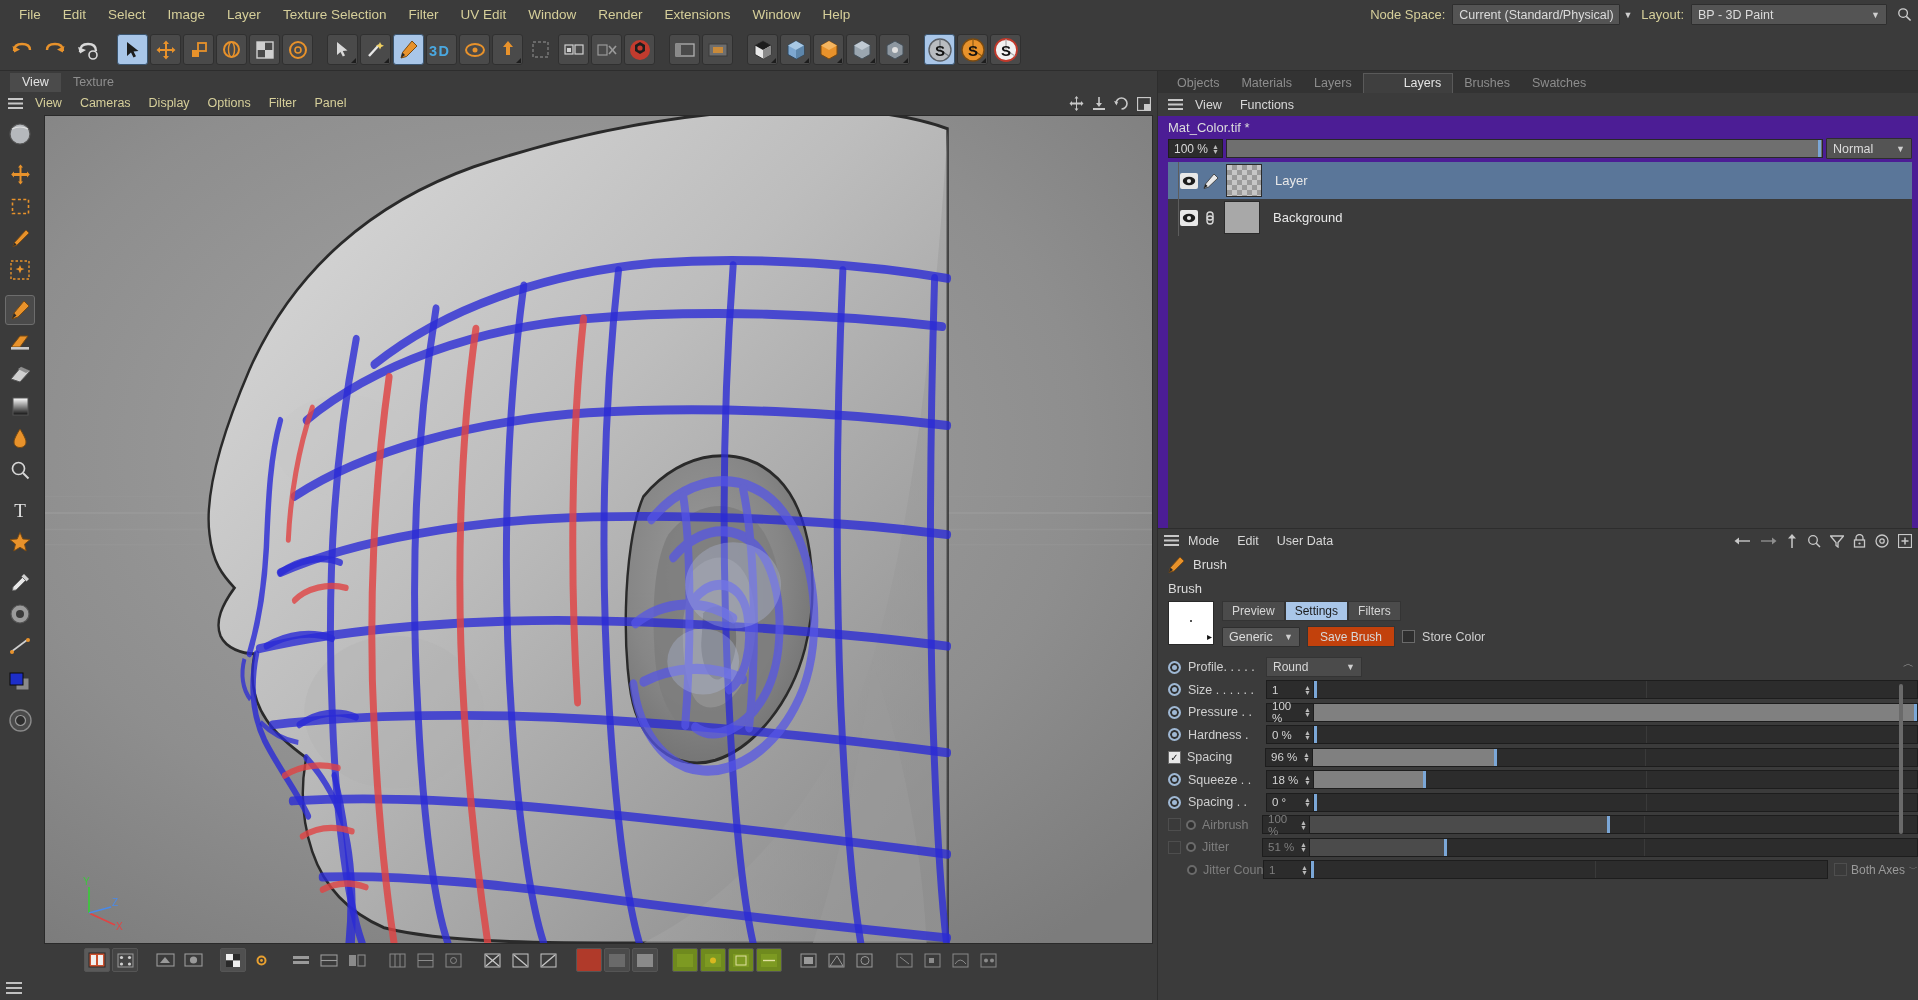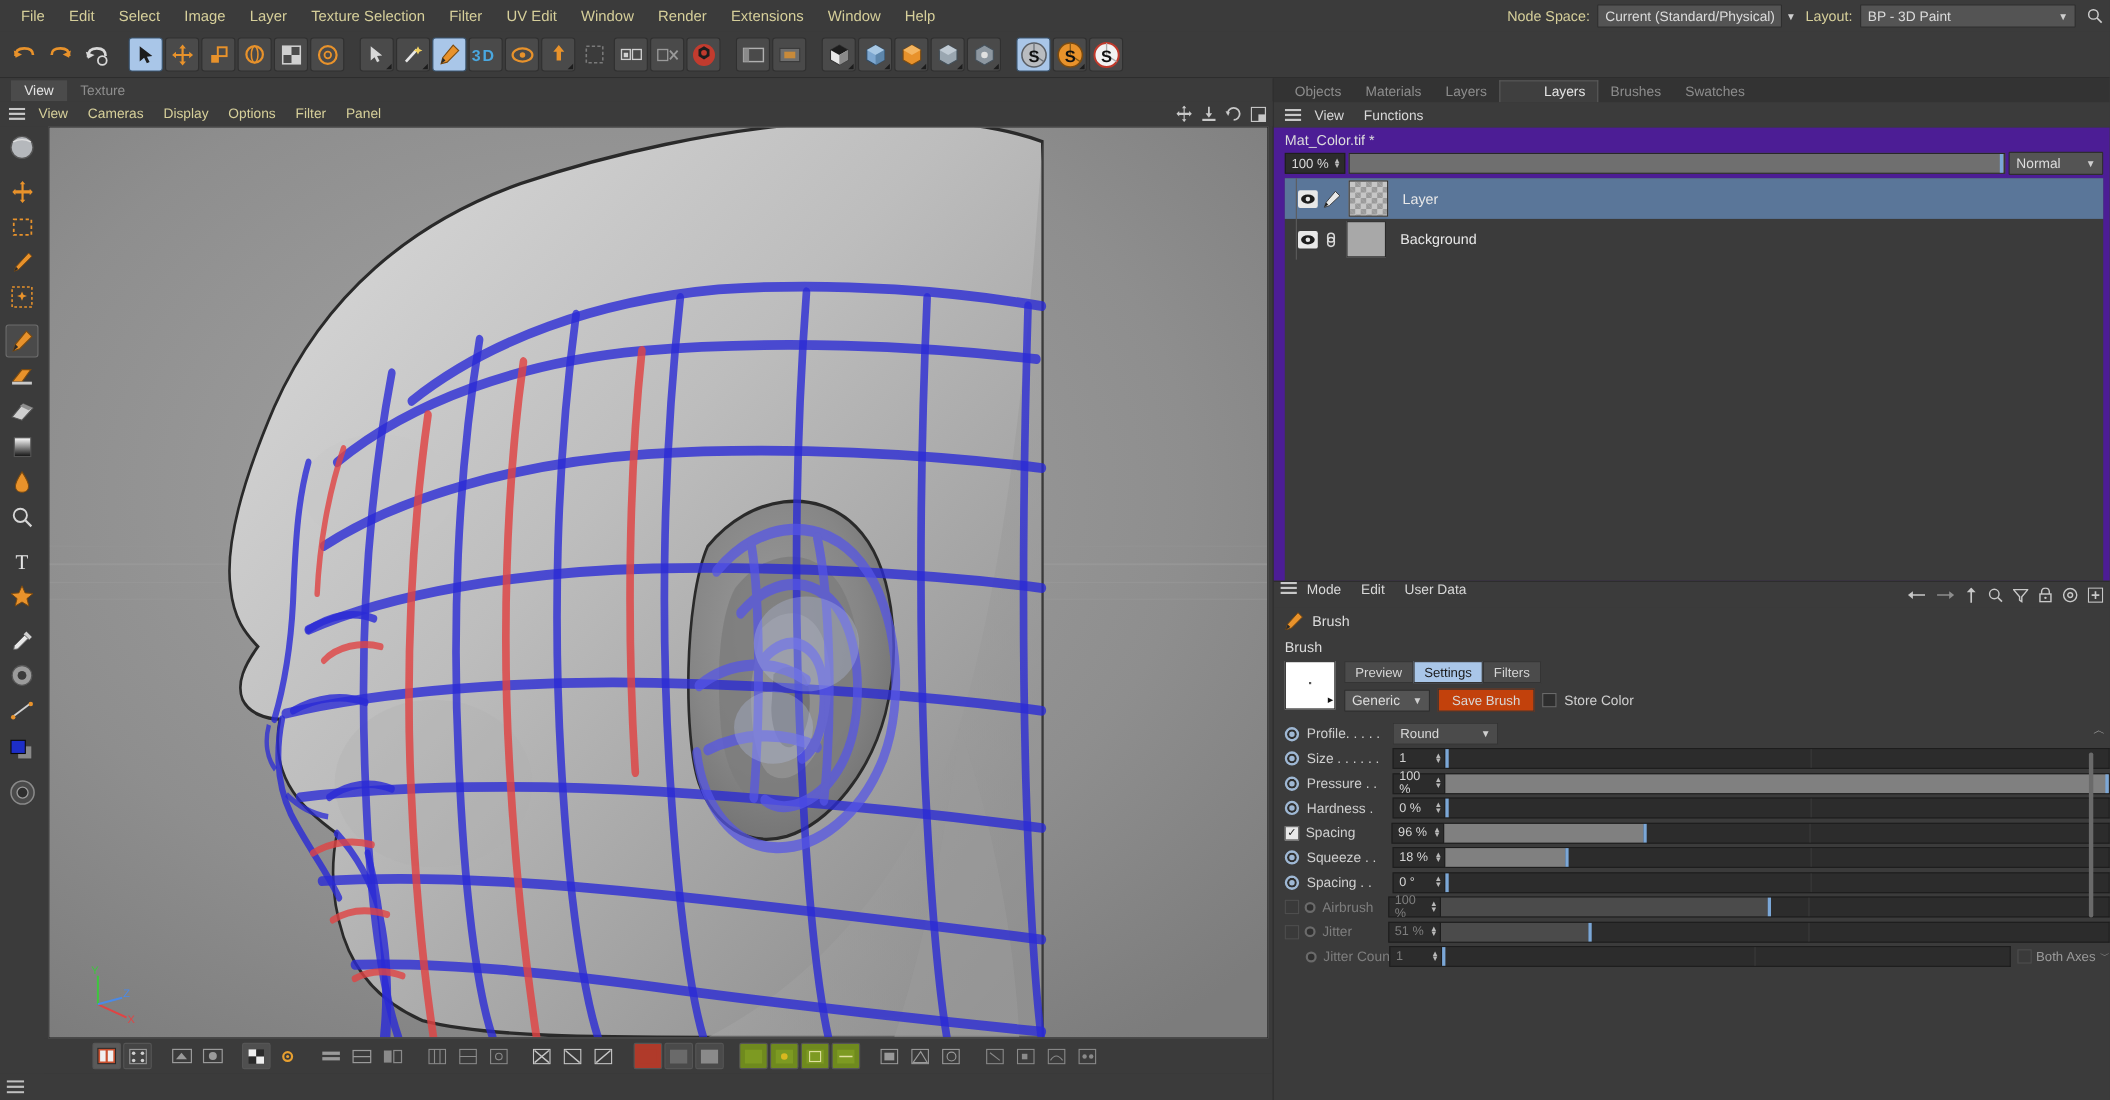--- a/index.html
+++ b/index.html
@@ -109,21 +109,21 @@
   .lthumb.checker{
     background-image:
       linear-gradient(45deg,#9a9a9a 25%,transparent 25%,transparent 75%,#9a9a9a 75%),
       linear-gradient(45deg,#9a9a9a 25%,transparent 25%,transparent 75%,#9a9a9a 75%);
     background-size:10px 10px; background-position:0 0,5px 5px; background-color:#c6c6c6;
   }
   .lthumb.flat{ background:#a8a8a8; }
   .lname{ margin-left:10px; font-size:13px; color:#e8e8e8;}
 
   
-  .attrmenu{ height:24px; display:flex; align-items:flex-start; background:#3b3b3b; padding-left:6px; position:relative; flex:0 0 24px; border-top:1px solid #2d2d2d;}
+  .attrmenu{ height:24px; display:flex; align-items:center; background:#3b3b3b; padding-left:6px; position:relative; flex:0 0 24px; border-top:1px solid #2d2d2d;}
   .attrmenu .mm{ color:#d8d8d8; padding:0 9px; font-size:12.5px;}
   .attricons{ position:absolute; right:6px; top:0; height:24px; display:flex; align-items:center; gap:9px;}
   .attrbody{ flex:1; background:#3b3b3b; padding-left:10px; overflow:hidden; min-height:0; position:relative;}
   .objline{ height:25px; display:flex; align-items:center; gap:8px; }
   .objline .nm{ font-size:13px; color:#dcdcdc;}
   .sect{ font-size:13px; color:#dcdcdc; height:22px; display:flex; align-items:center;}
 
   .brushrow{ display:flex; gap:8px; margin-top:2px;}
   .brushprev{ width:46px;height:44px; background:#fff; position:relative; border:1px solid #2a2a2a;}
   .brushprev .dot{ position:absolute; left:21px; top:18px; width:2px;height:2px; background:#555;}

